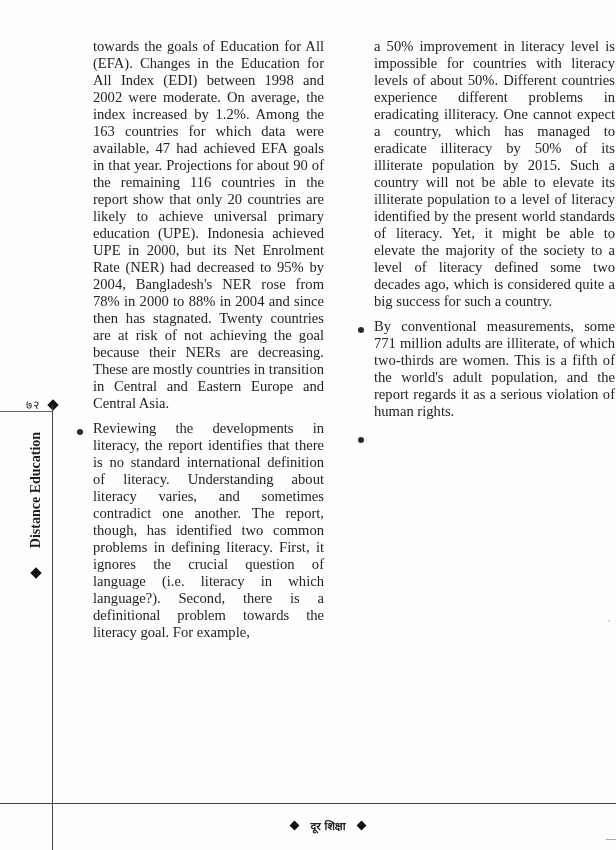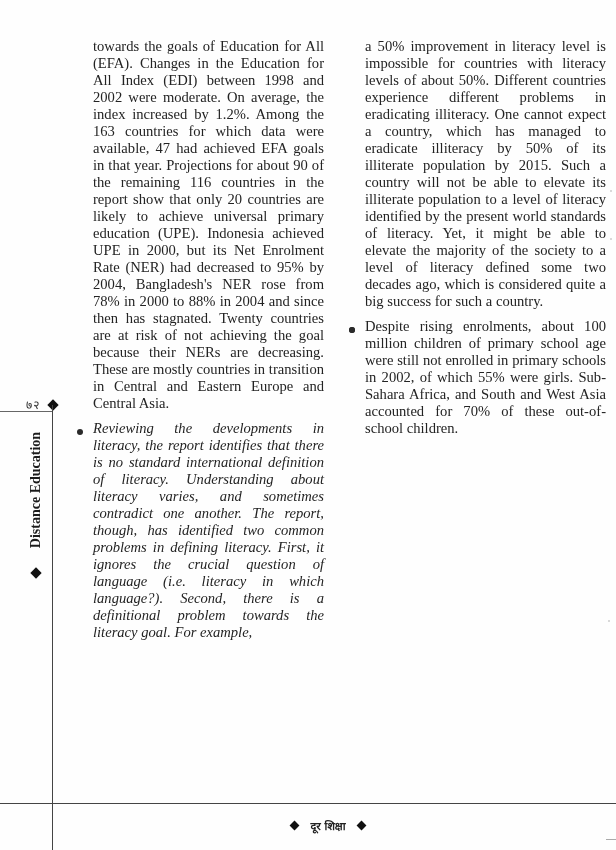--- a/index.html
+++ b/index.html
@@ -18,28 +18,28 @@
     }
     .column {
       position: absolute;
       top: 38px;
       font-size: 14.6px;
       line-height: 17px;
       text-align: justify;
       color: #232323;
     }
     .col-left { left: 93px; width: 231px; }
-    .col-right { left: 365px; width: 241px; }
+    .col-right { left: 374px; width: 241px; }
     .para { margin: 0; padding: 0; }
     .bullet-item {
       position: relative;
       margin: 0;
       padding-left: 20px;
     }
-    .col-left .bullet-item { margin-left: -20px; padding-left: 20px; width: 231px; font-style: italic; }
+    .col-left .bullet-item { margin-left: -20px; padding-left: 20px; width: 231px; }
     .col-right .bullet-item { margin-left: -20px; padding-left: 20px; width: 241px; }
     .bullet-item.spaced { margin-top: 8px; }
     .bullet-dot {
       position: absolute;
       left: 4px;
       top: 9px;
       width: 6px;
       height: 6px;
       border-radius: 50%;
       background: #2a2a2a;
@@ -143,24 +143,24 @@
   <div class="bullet-item spaced">
     <span class="bullet-dot"></span>
     <span>Reviewing the developments in literacy, the report identifies that there is no standard international definition of literacy. Understanding about literacy varies, and sometimes contradict one another. The report, though, has identified two common problems in defining literacy. First, it ignores the crucial question of language (i.e. literacy in which language?). Second, there is a definitional problem towards the literacy goal. For example,</span>
   </div>
 </div>
 
 <div class="column col-right">
   <p class="para">a 50% improvement in literacy level is impossible for countries with literacy levels of about 50%. Different countries experience different problems in eradicating illiteracy. One cannot expect a country, which has managed to eradicate illiteracy by 50% of its illiterate population by 2015. Such a country will not be able to elevate its illiterate population to a level of literacy identified by the present world standards of literacy. Yet, it might be able to elevate the majority of the society to a level of literacy defined some two decades ago, which is considered quite a big success for such a country.</p>
   <div class="bullet-item spaced">
     <span class="bullet-dot"></span>
+    <span>By conventional measurements, some 771 million adults are illiterate, of which two-thirds are women. This is a fifth of the world's adult population, and the report regards it as a serious violation of human rights.</span>
   </div>
   <div class="bullet-item spaced">
     <span class="bullet-dot"></span>
-    <span>Despite rising enrolments, about 100 million children of primary school age were still not enrolled in primary schools in 2002, of which 55% were girls. Sub-Sahara Africa, and South and West Asia accounted for 70% of these out-of-school children.</span>
   </div>
 </div>
 
 <div class="hline-bottom"></div>
 <div class="footer">
   <span class="fd"></span><span>दूर शिक्षा</span><span class="fd"></span>
 </div>
 <div class="right-tick"></div>
 <div class="specks" style="left:610px; top:190px;"></div>
 <div class="specks" style="left:610px; top:238px;"></div>

